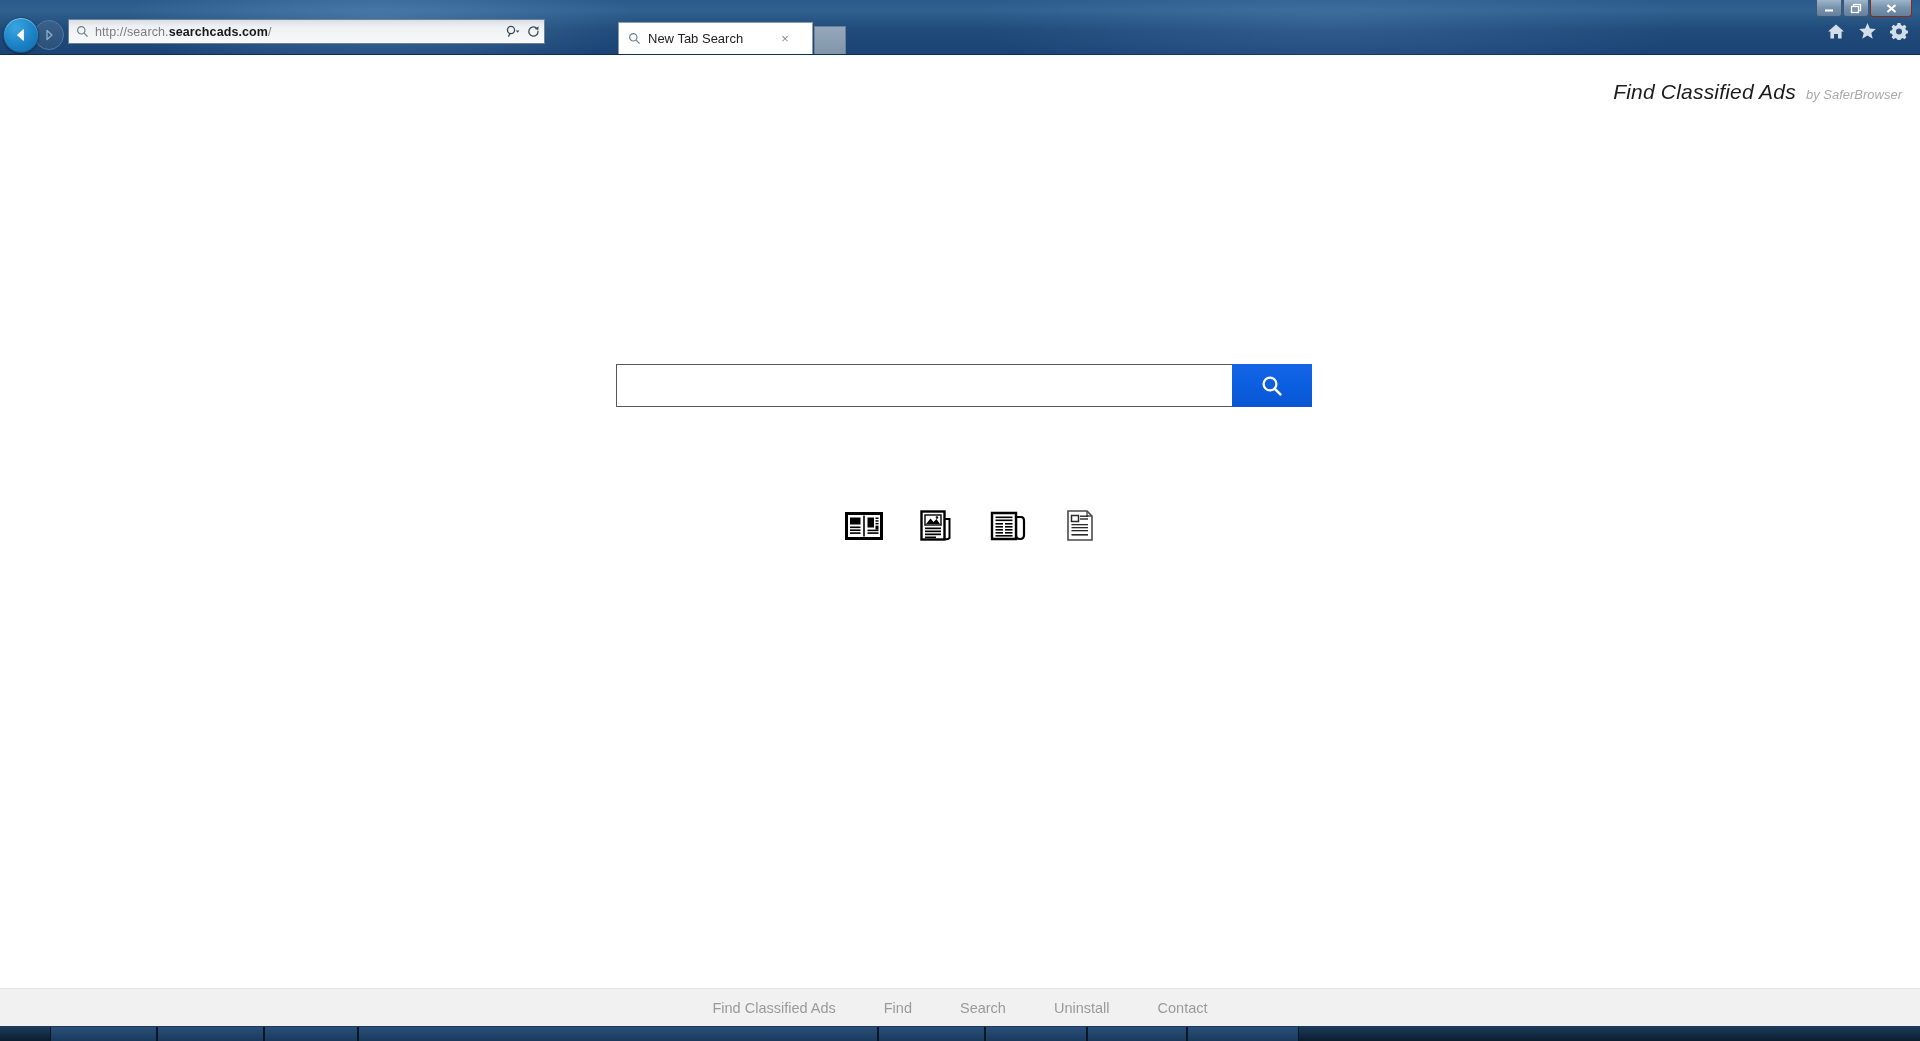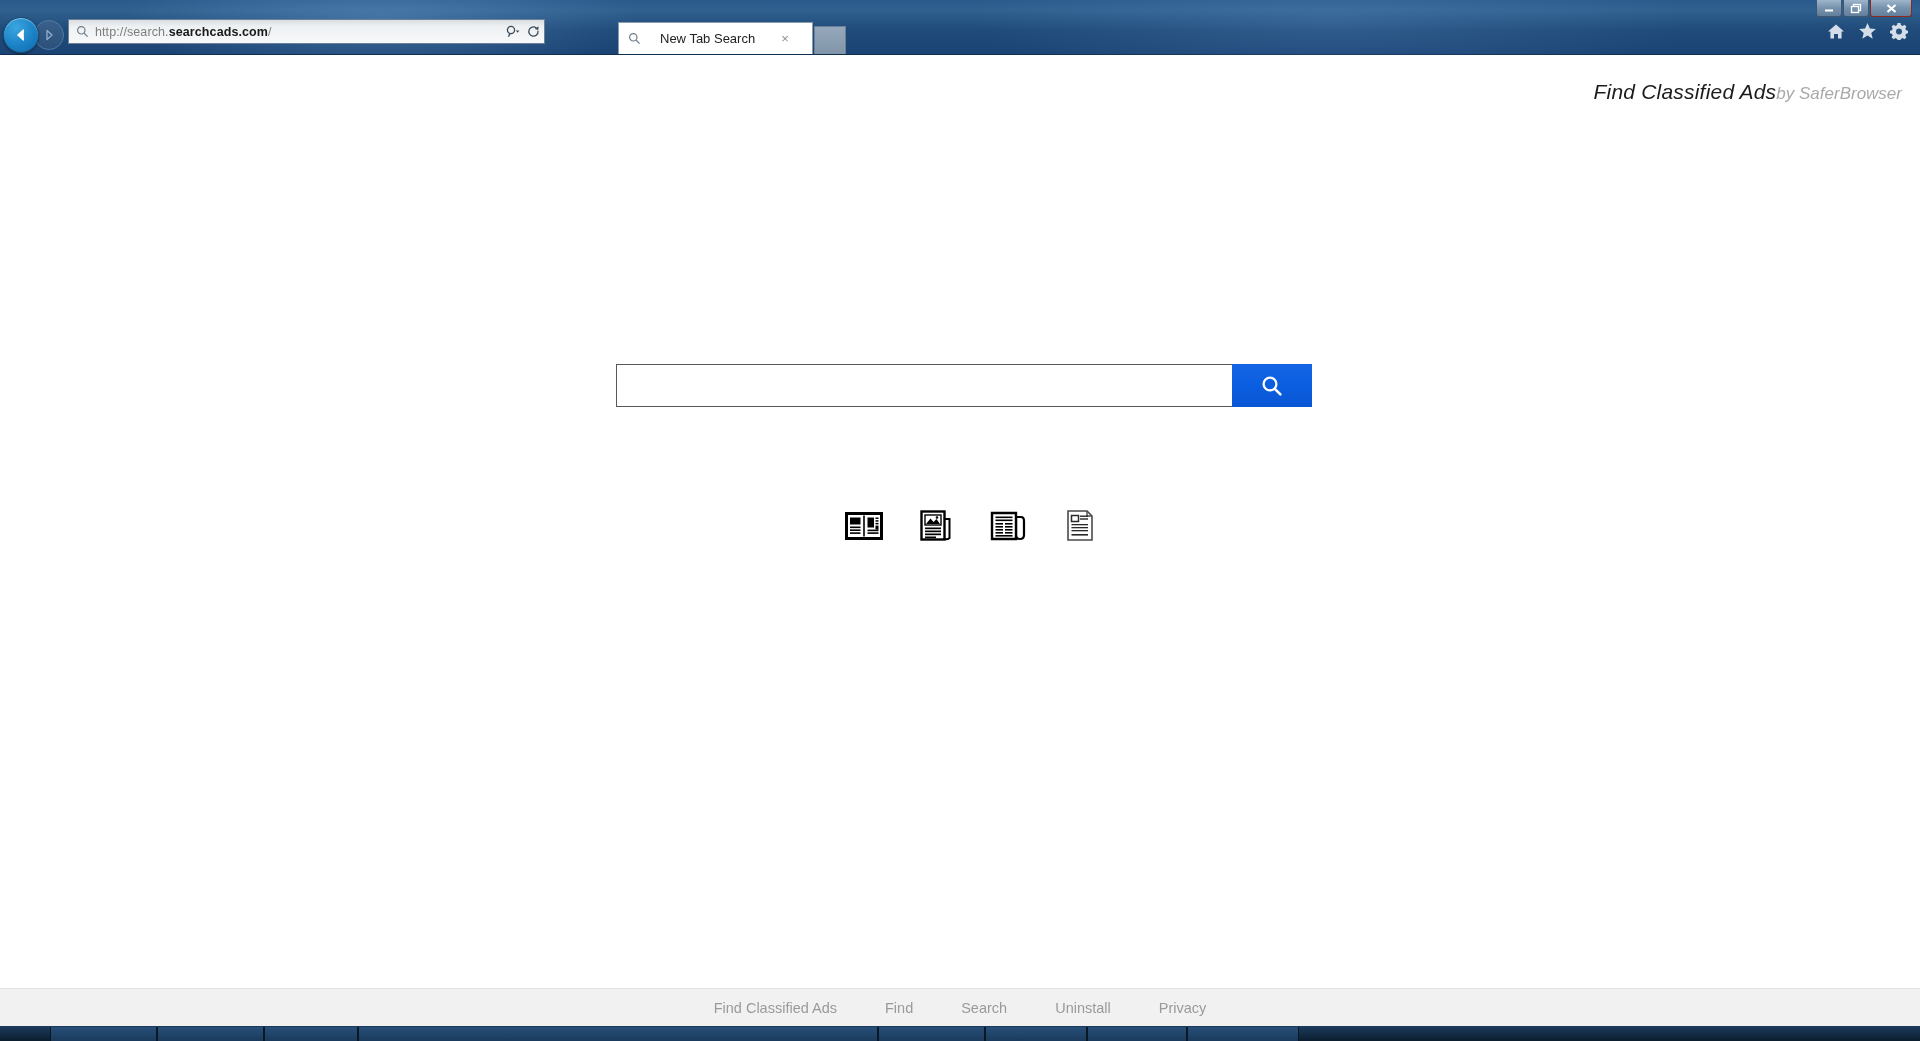--- a/index.html
+++ b/index.html
@@ -118,21 +118,20 @@
     position: absolute;
     left: 618px; top: 22px;
     width: 195px; height: 32px;
     background: #ffffff;
     border: 1px solid #8a9cae;
     border-bottom: none;
     box-sizing: border-box;
     display: flex;
     align-items: center;
     padding: 0 20px 0 9px;
-    gap: 12px;
   }
   .tab-ic { flex: 0 0 auto; margin-right: 7px; display:flex; align-items:center;}
   .tab-title {
     flex: 1 1 auto;
     font-size: 13px;
     color: #222;
     white-space: nowrap;
     overflow: hidden;
   }
   .tab-close {
@@ -200,24 +199,24 @@
     text-align: right;
     white-space: nowrap;
   }
   .brand-main {
     font-size: 21px;
     font-style: italic;
     color: #1c1c1c;
     letter-spacing: 0.2px;
   }
   .brand-sub {
-    font-size: 17px;
+    font-size: 13px;
     font-style: italic;
     color: #a9a9a9;
-    margin-left: 0;
+    margin-left: 10px;
   }
 
   .search-row {
     position: absolute;
     left: 616px;
     top: 309px;
     display: flex;
     align-items: stretch;
     height: 43px;
   }
@@ -492,21 +491,21 @@
 
     </div>
   </div>
 
   <div class="footer">
     <div class="footer-links">
       <a class="footer-link">Find Classified Ads</a>
       <a class="footer-link">Find</a>
       <a class="footer-link">Search</a>
       <a class="footer-link">Uninstall</a>
-      <a class="footer-link">Privacy</a>
+      <a class="footer-link">Contact</a>
     </div>
   </div>
 
   <div class="taskbar">
     <div class="tb-item" style="left:50px;width:105px;"></div>
     <div class="tb-item" style="left:157px;width:105px;"></div>
     <div class="tb-item" style="left:264px;width:92px;"></div>
     <div class="tb-item" style="left:358px;width:518px;"></div>
     <div class="tb-item" style="left:878px;width:105px;"></div>
     <div class="tb-item" style="left:985px;width:100px;"></div>

